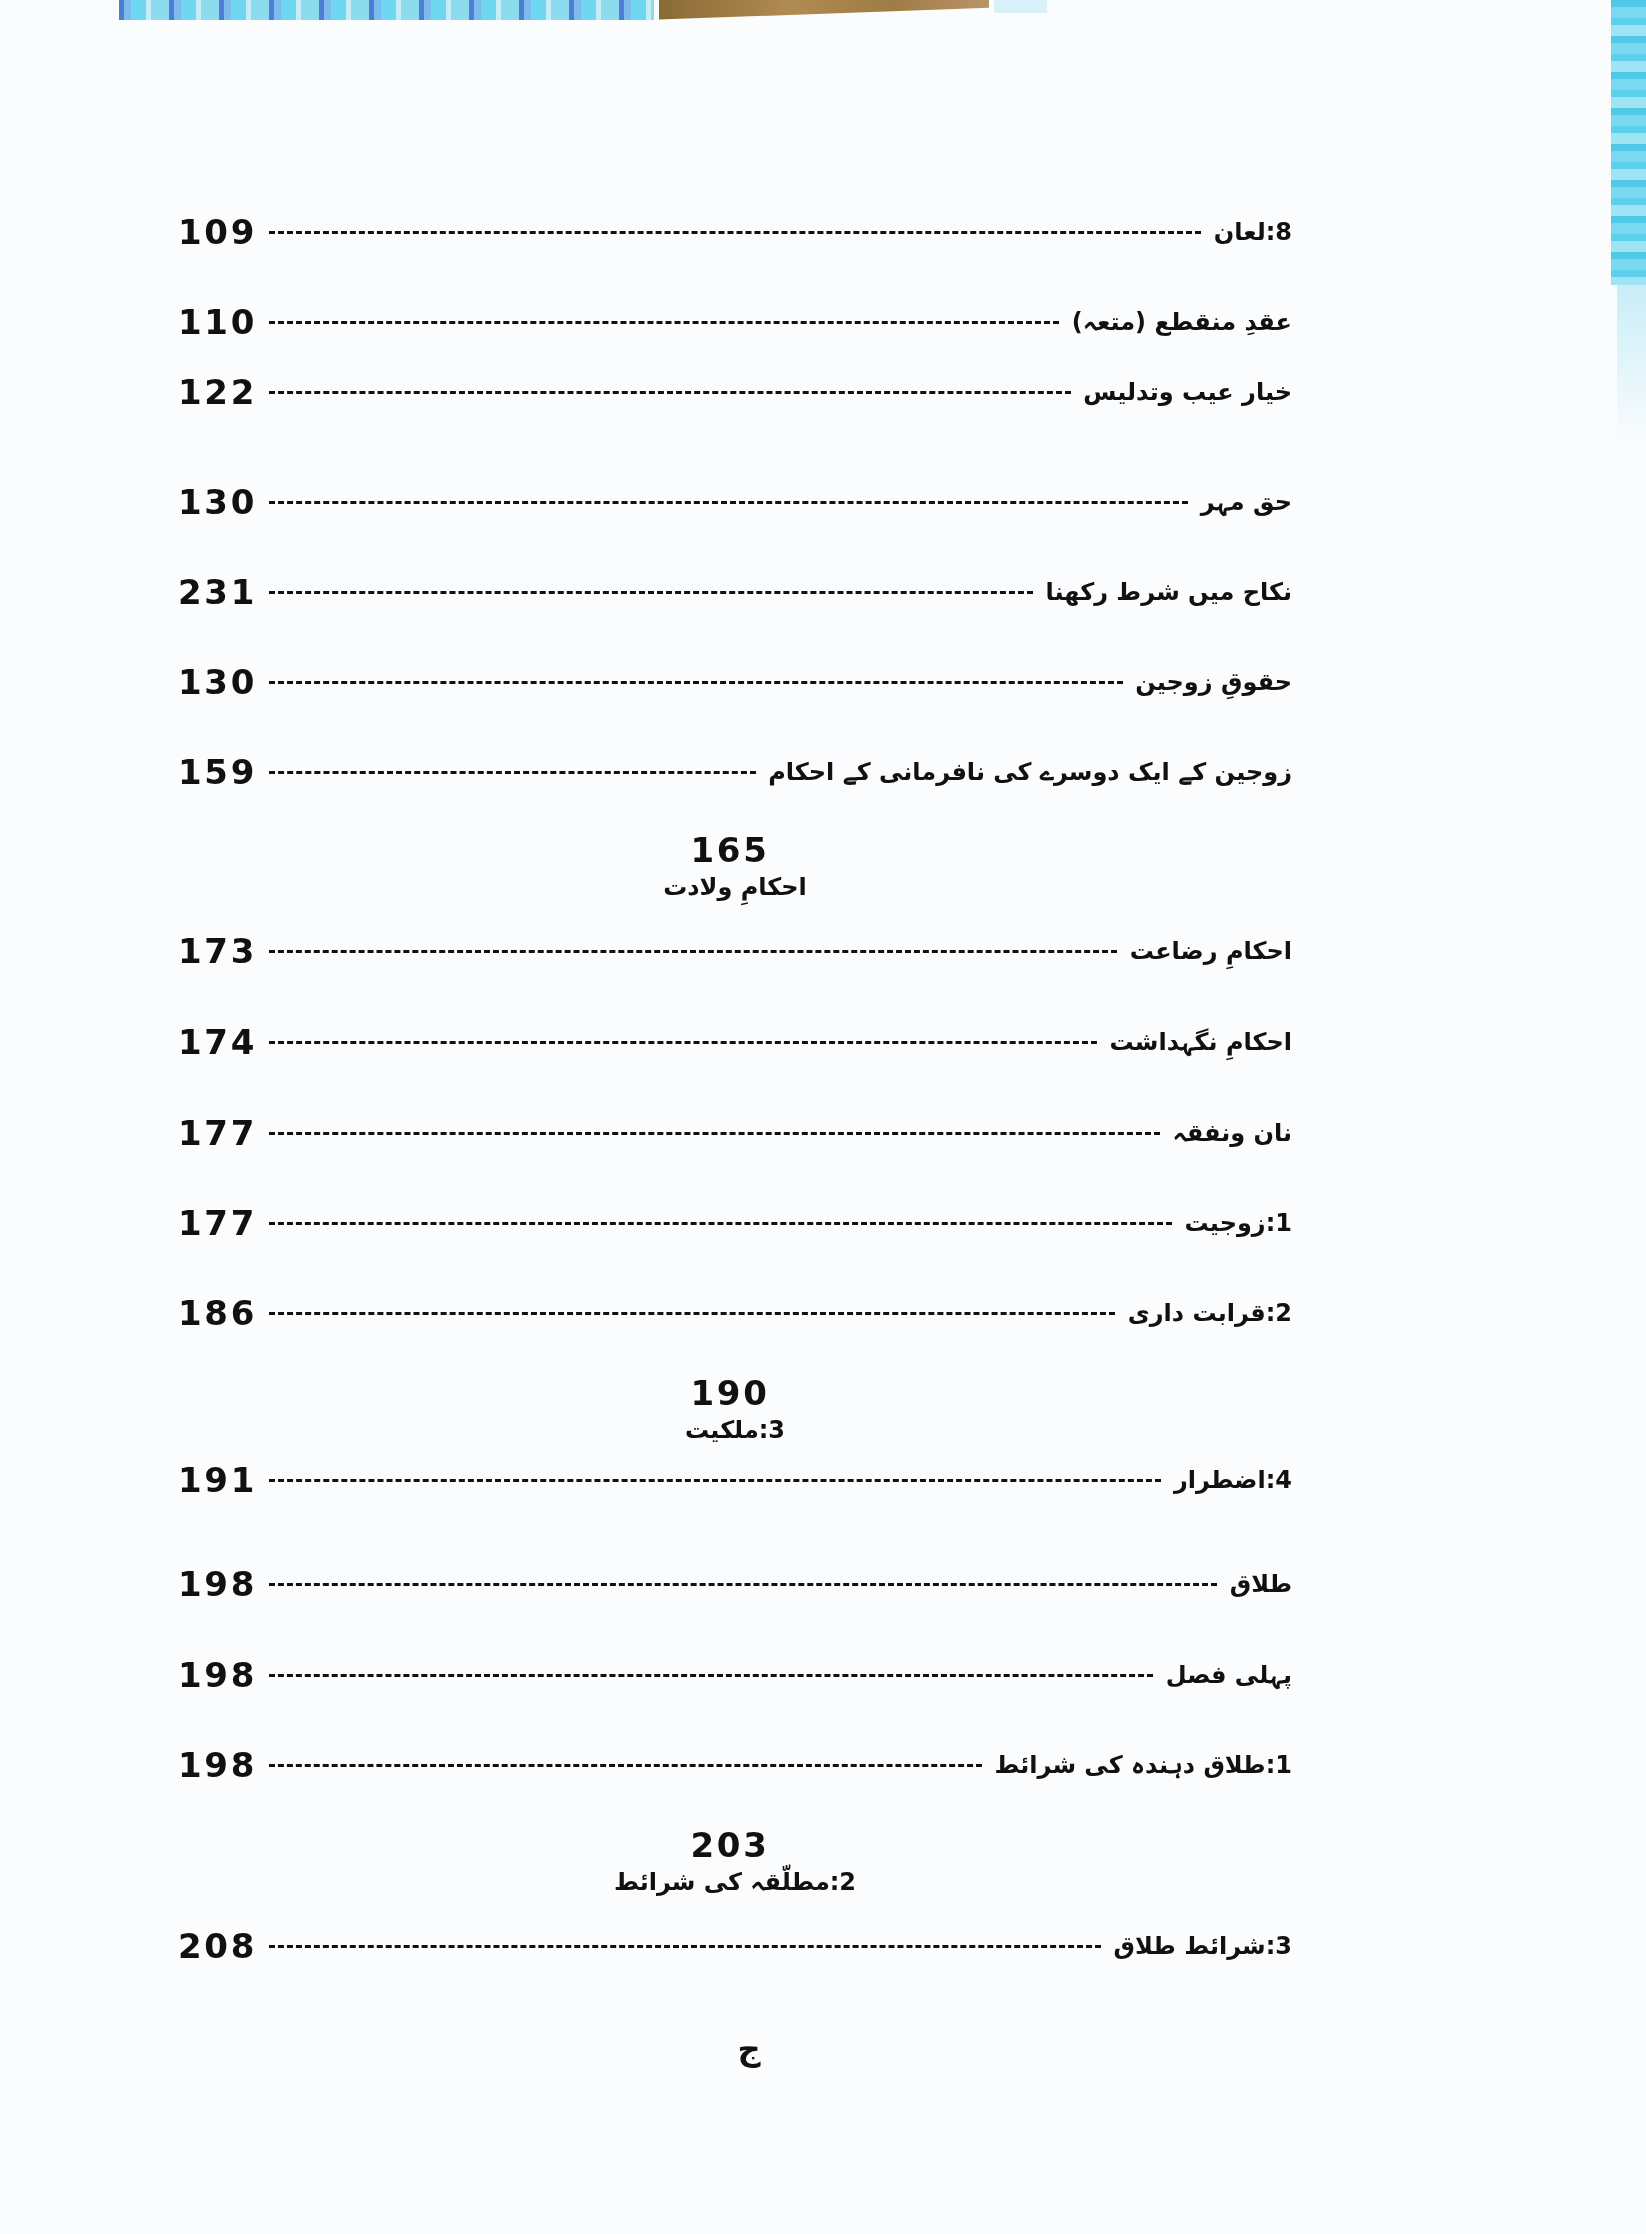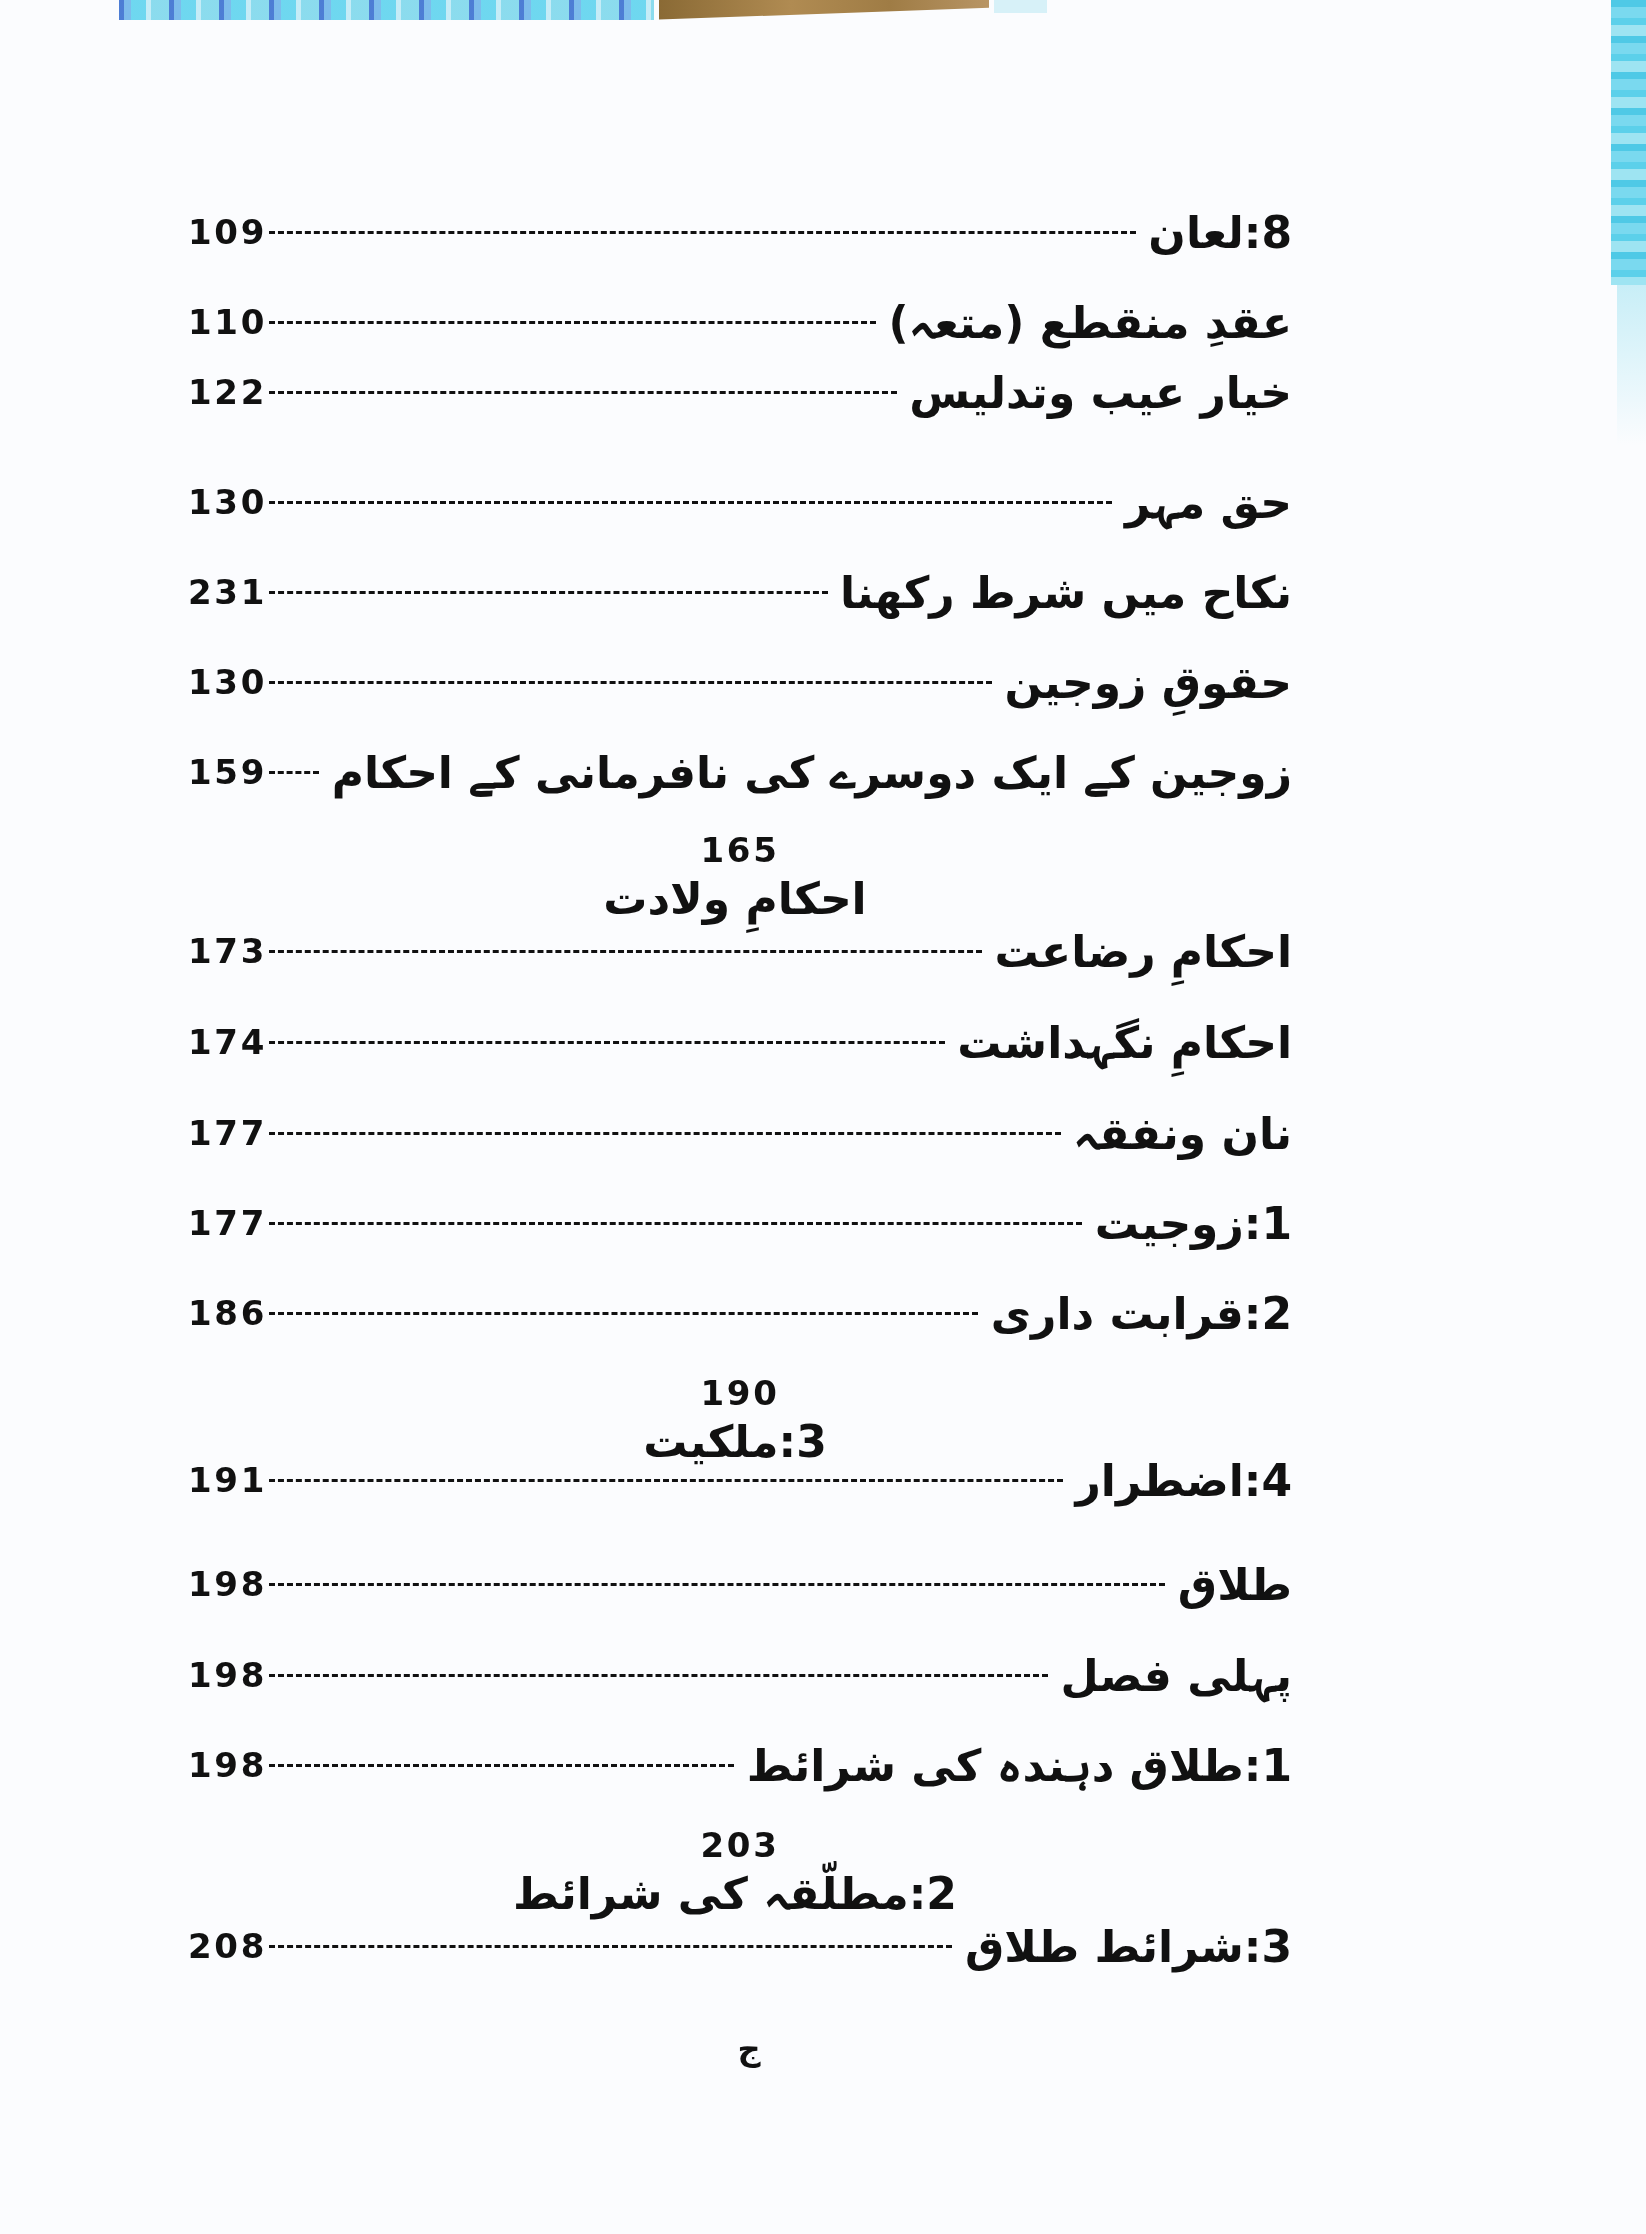--- a/index.html
+++ b/index.html
@@ -25,37 +25,37 @@
   }
   .right-strip {
     position: absolute; right: 0; top: 0; width: 36px; height: 285px;
     background: repeating-linear-gradient(180deg, #4fc9e6 0 7.1px, #7ad9ef 7.1px 18px, #5cd0ea 18px 25px, #9ee4f2 25px 36px);
   }
   .right-strip-fade {
     position: absolute; right: 0; top: 285px; width: 30px; height: 160px;
     background: linear-gradient(180deg, #c8eef7, rgba(230,247,251,0));
   }
   .toc {
-    position: absolute; left: 0; top: 0; width: 1305px; height: 100%; text-align: right;
+    position: absolute; left: 0; top: 0; width: 1305px; height: 100%;
   }
   .toc-row {
     position: absolute; left: 178px; width: 1114px; height: 62px;
     display: flex; align-items: center; direction: ltr;
   }
   .page-num {
     font-family: "DejaVu Sans", sans-serif; font-weight: bold;
     font-size: 34px; letter-spacing: 2.7px; width: 89px; flex: none;
   }
   .leader {
     flex: 1; height: 0; border-top: 3.6px dashed #111; margin: 0 12.5px 0 1.8px;
     align-self: center;
   }
   .title {
     font-family: "DejaVu Sans", sans-serif; font-weight: bold;
-    font-size: 44px; direction: rtl; white-space: nowrap; flex: none;
+    font-size: 24px; direction: rtl; white-space: nowrap; flex: none;
   }
   .footer-letter {
     position: absolute; left: 731px; top: 2030px; width: 36px; text-align: center;
     font-family: "DejaVu Sans", sans-serif; font-weight: bold; font-size: 32px;
   }
 </style>
 </head>
 <body>
 
 <div class="top-strip-blue"></div>

